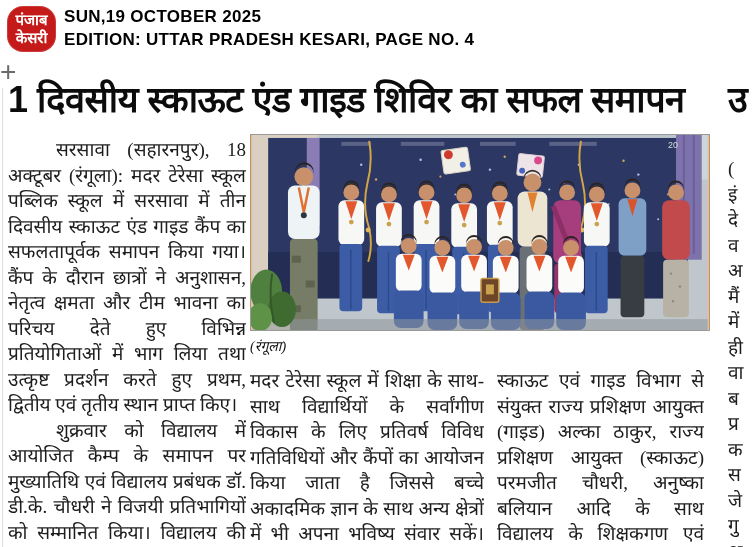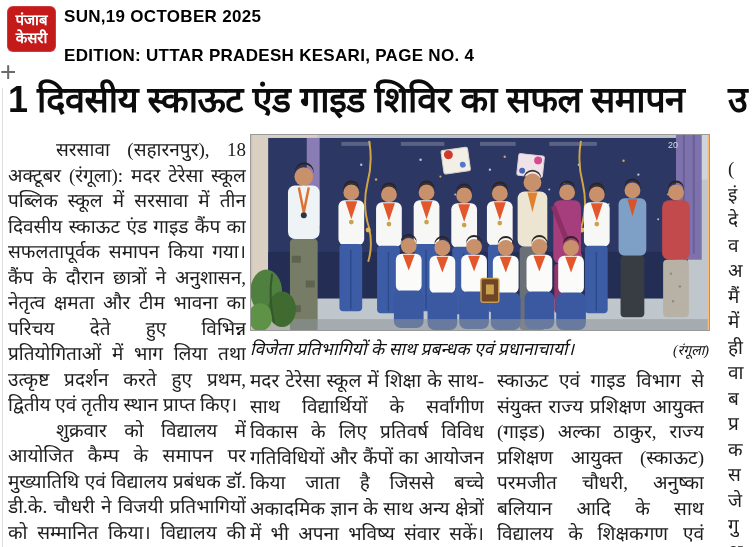--- a/index.html
+++ b/index.html
@@ -9,34 +9,34 @@
     overflow: hidden;
     background: #ffffff;
     font-family: "Liberation Sans", sans-serif;
     color: #111;
   }
   
   .logo {
     position: absolute; left: 7px; top: 6px;
     width: 49px; height: 46px;
     background: #c41a1a;
-    border-radius: 6px;
+    border-radius: 16px;
     display: flex; flex-direction: column;
     align-items: center; justify-content: center;
     color: #fff; font-weight: bold;
     font-size: 15px; line-height: 18px;
     text-align: center;
     box-shadow: inset 0 0 0 1px rgba(255,255,255,.15);
   }
   .hdr-line1 {
     position: absolute; left: 64px; top: 7px;
     font-size: 17px; font-weight: bold; letter-spacing: .3px; color: #000;
   }
   .hdr-line2 {
-    position: absolute; left: 64px; top: 46px;
+    position: absolute; left: 64px; top: 30px;
     font-size: 17px; font-weight: bold; letter-spacing: .3px; color: #000;
   }
   
   .crop-mark {
     position: absolute; left: 0px; top: 56px;
     font-size: 28px; font-weight: 200; color: #6a6a6a;
     font-family: "Liberation Sans", sans-serif;
   }
   .left-rule {
     position: absolute; left: 2px; top: 88px;
@@ -270,21 +270,20 @@
       <rect x="0" y="186" width="460" height="11" fill="#8e959b" opacity="0.55"></rect>
       <ellipse cx="14" cy="158" rx="16" ry="22" fill="#50803f"></ellipse>
       <ellipse cx="30" cy="176" rx="14" ry="18" fill="#3f6b31"></ellipse>
       <ellipse cx="8" cy="184" rx="12" ry="14" fill="#5d9247"></ellipse>
       <path d="M20,140 q-4,24 2,50" stroke="#35582a" stroke-width="2" fill="none"></path>
     </g>
   </svg>
 </div>
 
 <div class="caption-row">
-  <span class="caption-text">विजेता प्रतिभागियों के साथ प्रबन्धक एवं प्रधानाचार्या।</span>
   <span class="credit-text">(रंगूला)</span>
 </div>
 
 <div class="news-col col-mid">
   <div>मदर टेरेसा स्कूल में शिक्षा के साथ-साथ विद्यार्थियों के सर्वांगीण विकास के लिए प्रतिवर्ष विविध गतिविधियों और कैंपों का आयोजन किया जाता है जिससे बच्चे अकादमिक ज्ञान के साथ अन्य क्षेत्रों में भी अपना भविष्य संवार सकें। समापन अवसर पर</div>
 </div>
 
 <div class="news-col col-right">
   <div>स्काऊट एवं गाइड विभाग से संयुक्त राज्य प्रशिक्षण आयुक्त (गाइड) अल्का ठाकुर, राज्य प्रशिक्षण आयुक्त (स्काऊट) परमजीत चौधरी, अनुष्का बलियान आदि के साथ विद्यालय के शिक्षकगण एवं छात्र-छात्राएं भी मौजूद रहे।</div>
 </div>

